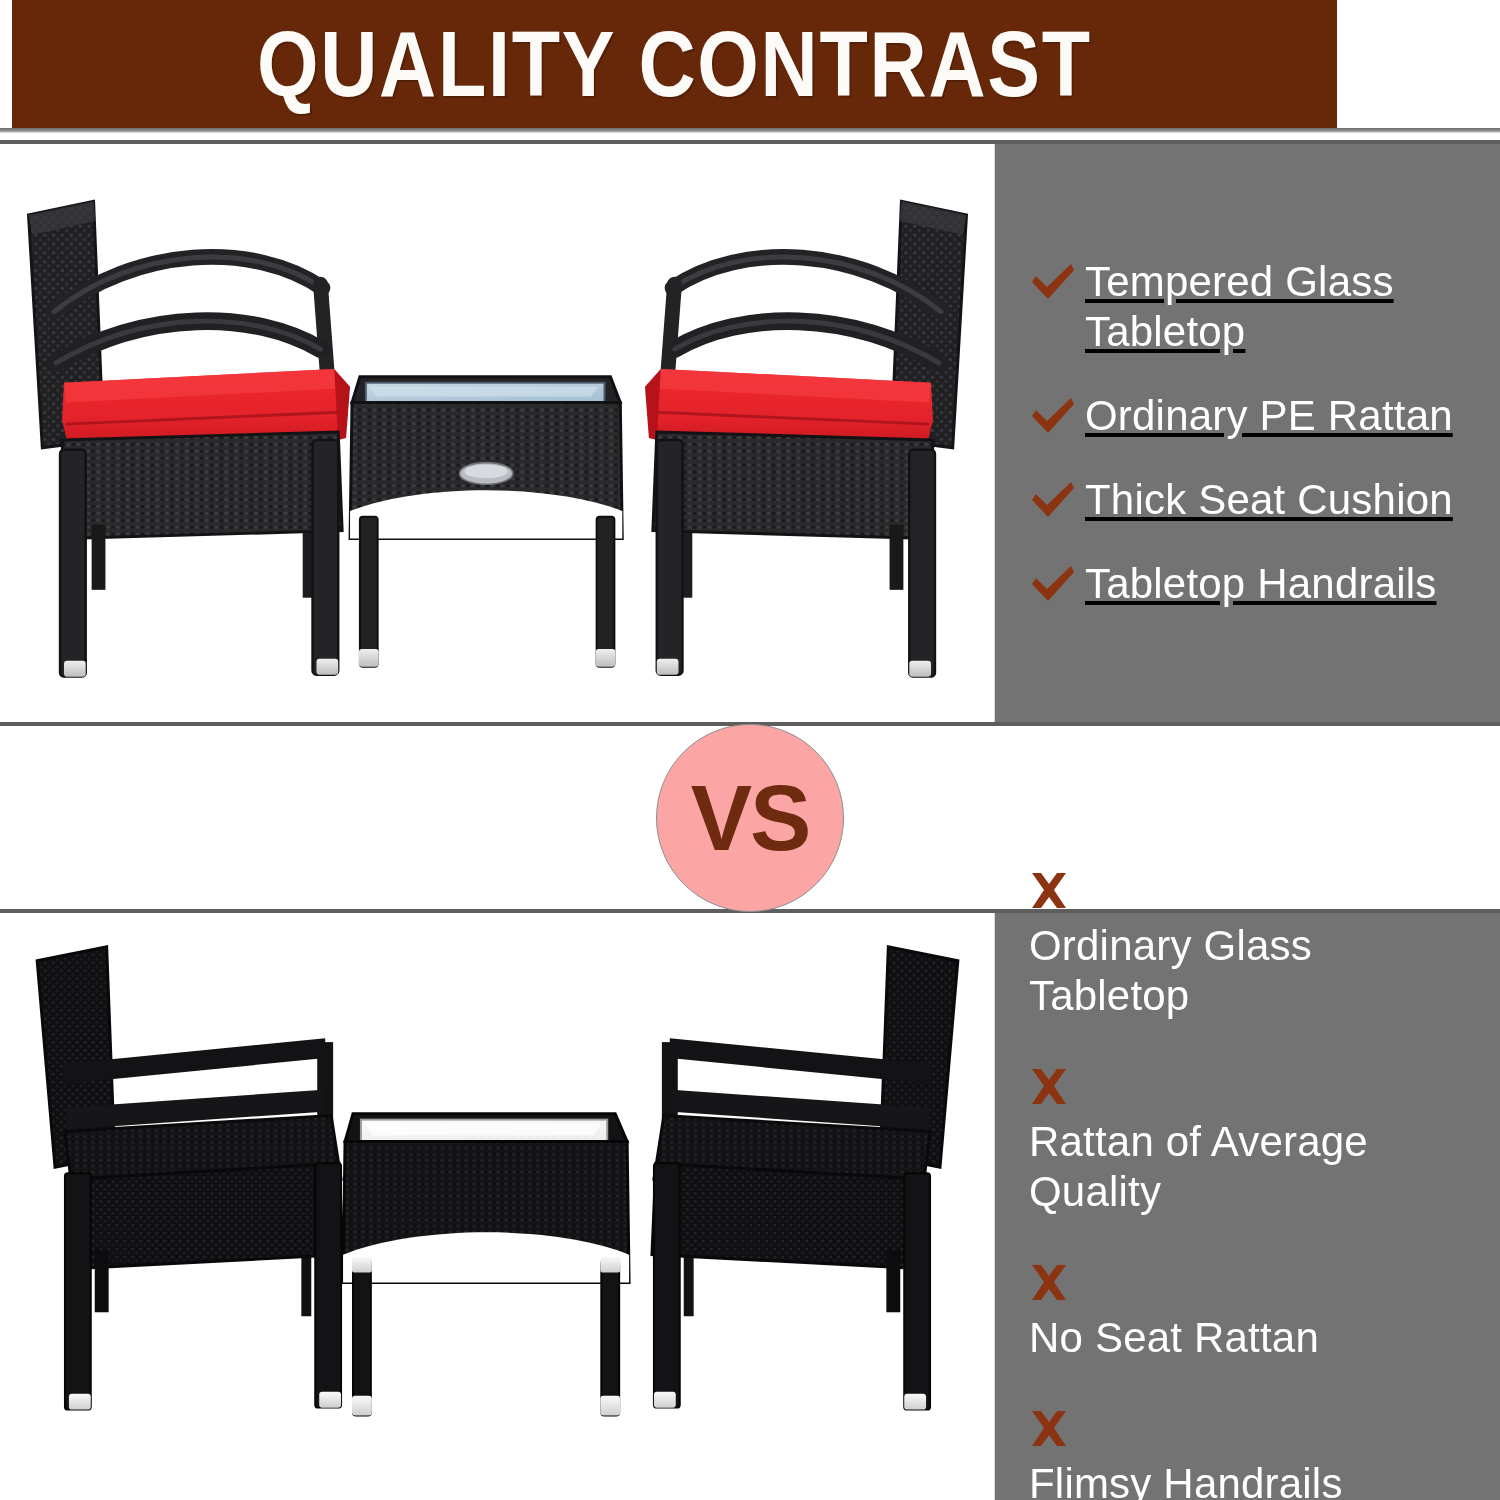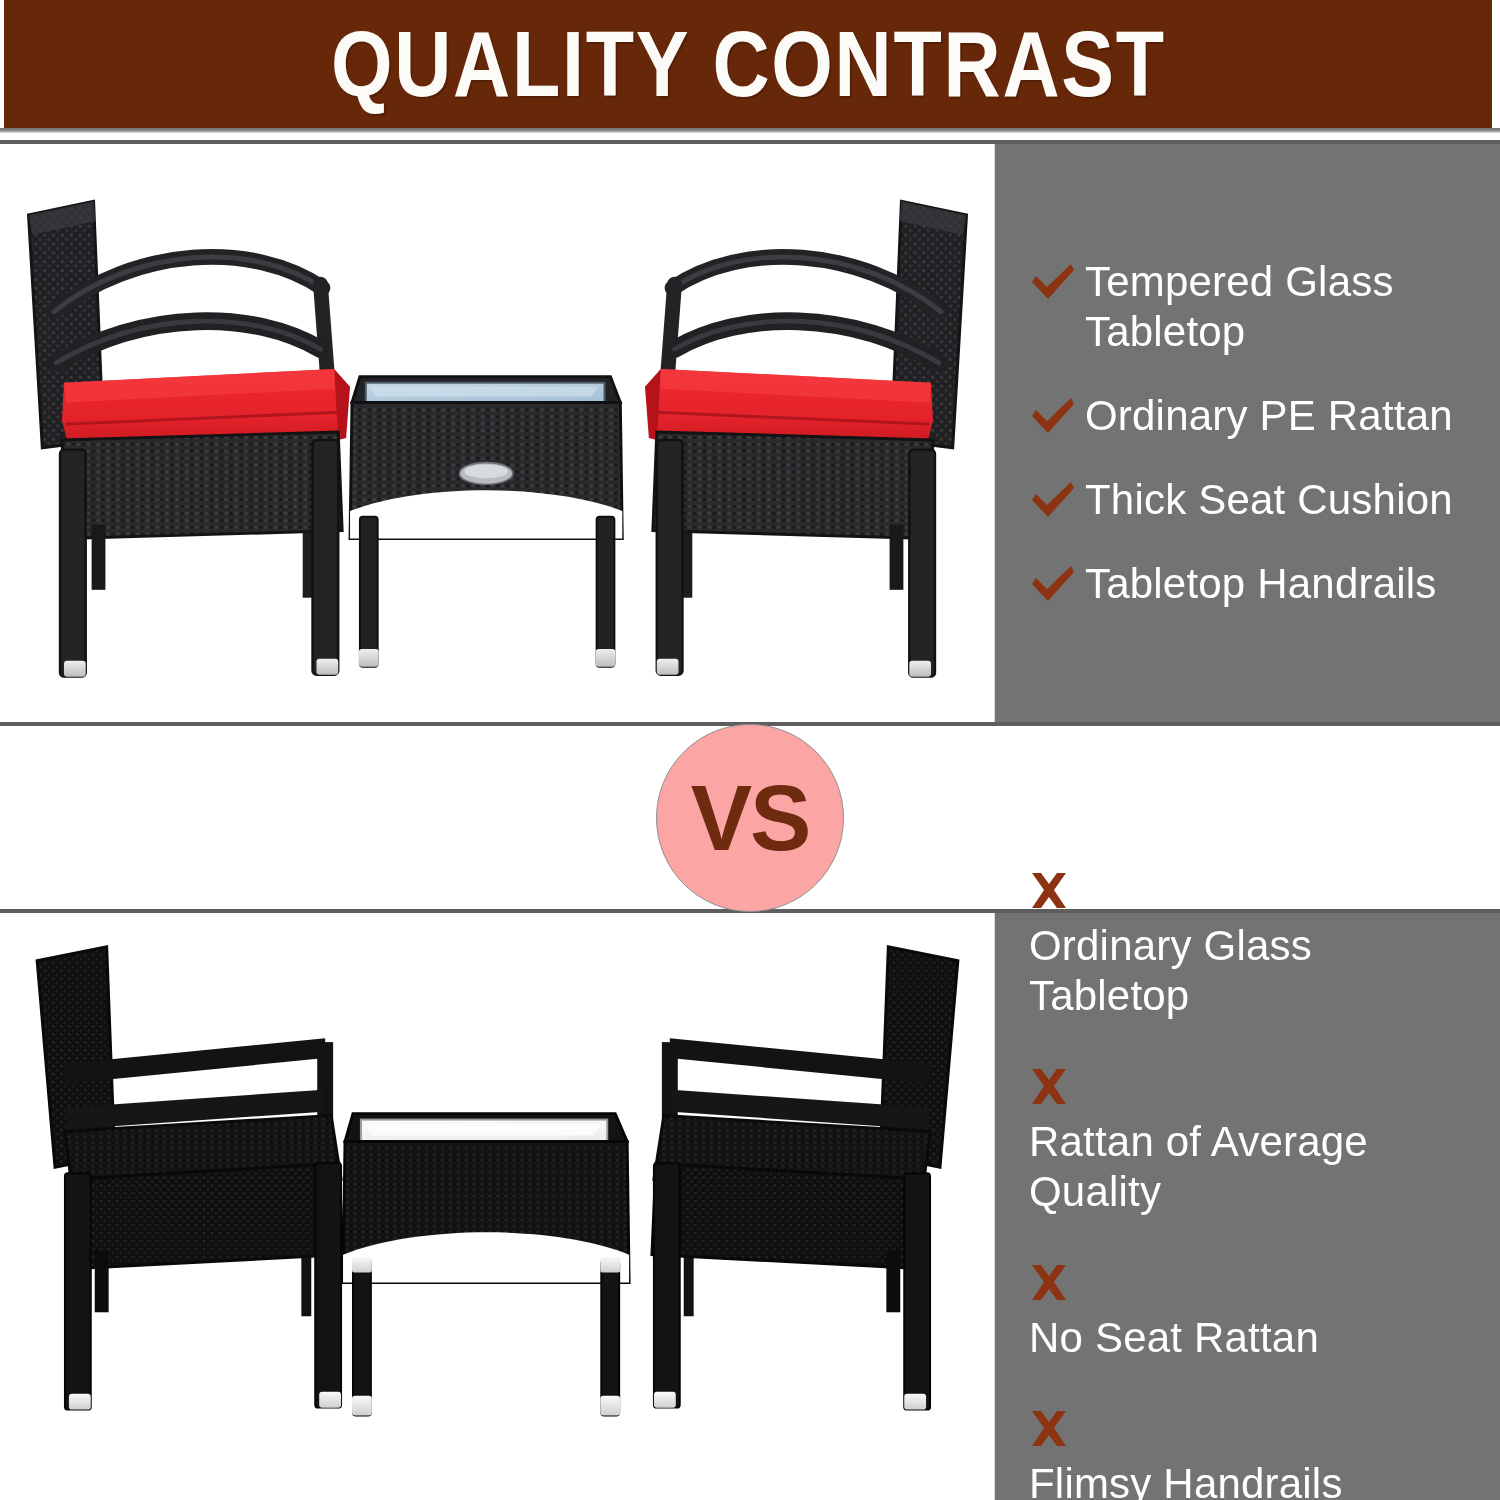--- a/index.html
+++ b/index.html
@@ -6,21 +6,21 @@
   html,body{margin:0;padding:0;background:#ffffff;}
   body{
     width:1500px;height:1500px;overflow:hidden;
     font-family:"Liberation Sans","DejaVu Sans",sans-serif;
     -webkit-font-smoothing:antialiased;
   }
   .page{position:relative;width:1500px;height:1500px;background:#ffffff;}
 
   
   .banner{
-    position:absolute;left:4px;top:0;width:1488px;height:128px;
+    position:absolute;left:12px;top:0;width:1325px;height:128px;
     background:#662808;
     display:flex;align-items:center;justify-content:center;
   }
   .banner-title{
     color:#fdfbf7;
     font-family:"Liberation Sans Narrow","Liberation Sans","DejaVu Sans",sans-serif;
     font-weight:700;
     font-size:92px;
     letter-spacing:2px;
     transform:scaleX(0.86);
@@ -35,21 +35,21 @@
   }
 
   
   .panel{
     position:absolute;left:0;width:1500px;
     border-top:4px solid #5e5e5e;
     border-bottom:4px solid #5e5e5e;
     box-sizing:border-box;
     display:flex;
   }
-  .panel-top{top:140px;height:586px;}
+  .panel-top{top:140px;height:586px;text-decoration:underline;}
   .panel-bottom{top:909px;height:591px;border-bottom:none;}
 
   .photo{
     position:relative;
     width:995px;height:100%;
     background:#ffffff;
     box-sizing:border-box;
     border-right:1px solid #d8d8d8;
     overflow:hidden;
   }

